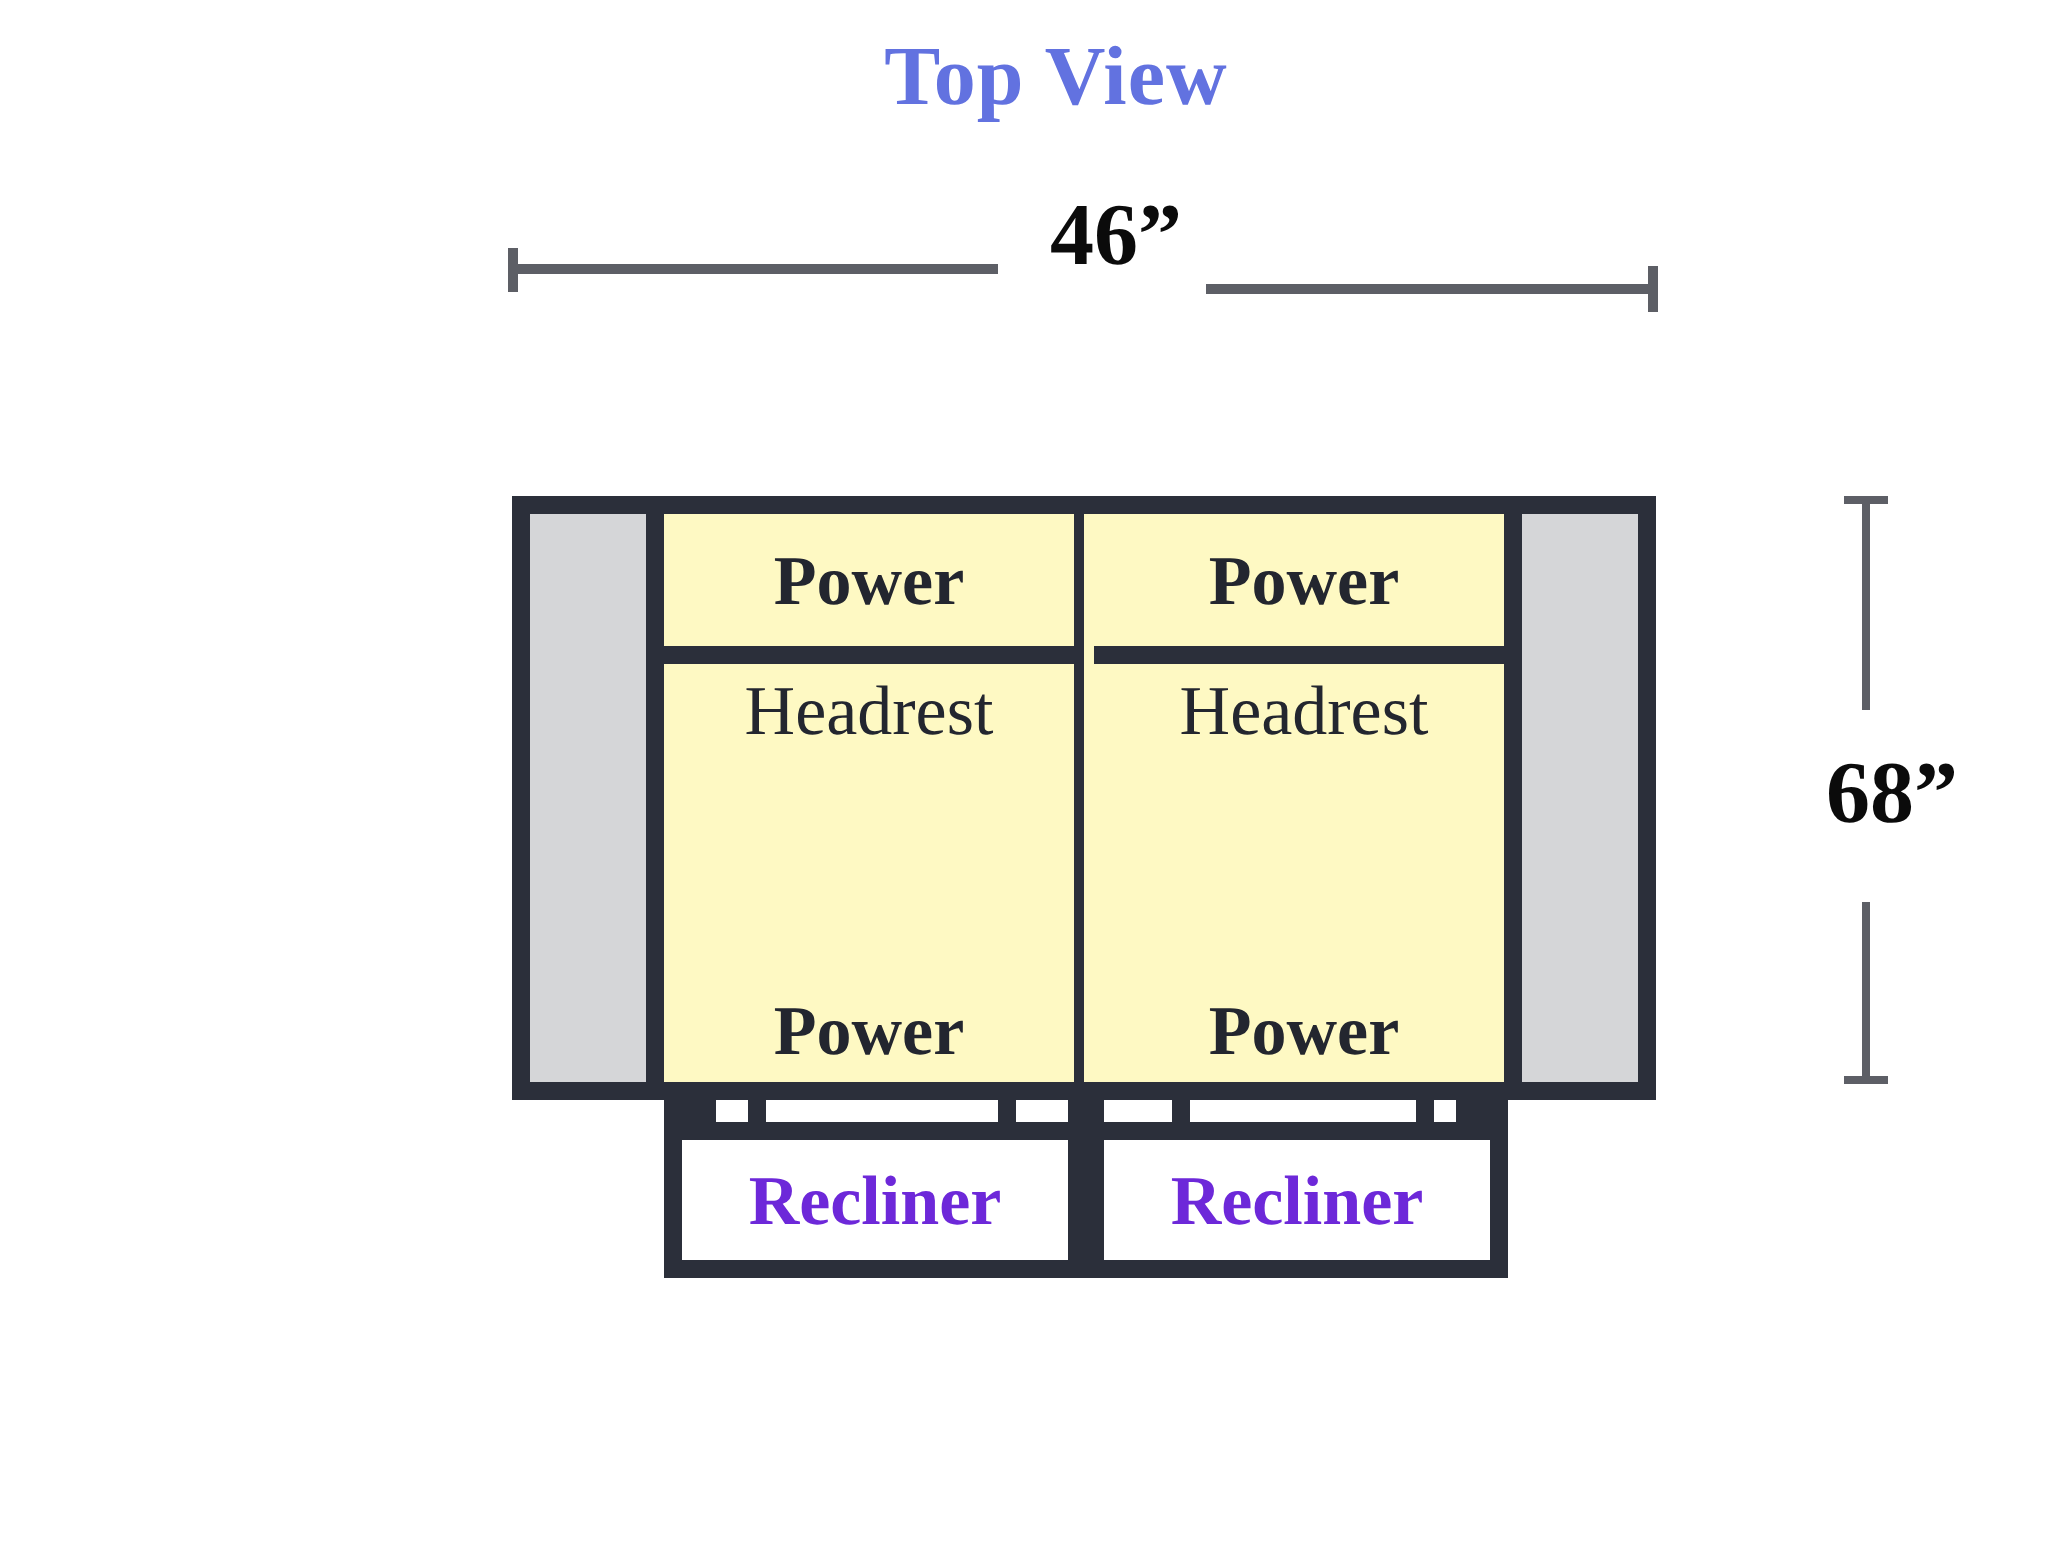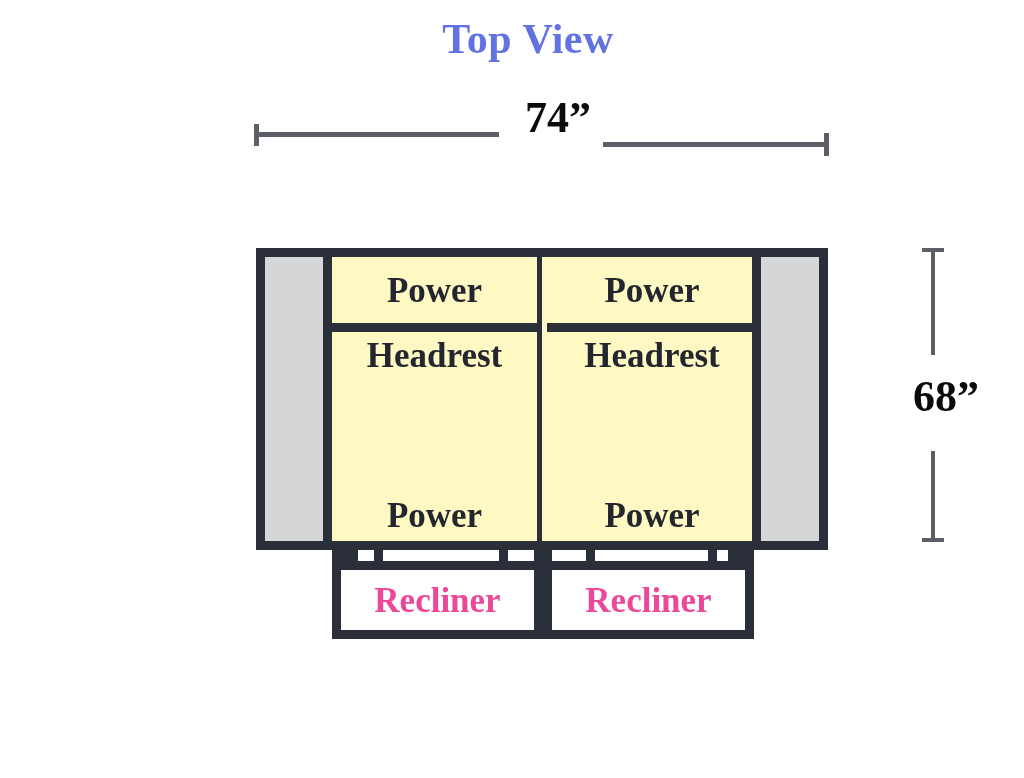--- a/index.html
+++ b/index.html
@@ -147,21 +147,21 @@
     width: 100%;
     bottom: 0;
     box-sizing: border-box;
   }
   .seat-cell .line2 {
     position: absolute;
     left: 0; top: 6px;
     width: 100%;
     text-align: center;
     font-size: 35px;
-    font-weight: bold;
+    font-weight: normal;
     color: #23262f;
     line-height: 1;
   }
   .seat-cell .line3 {
     position: absolute;
     left: 0;
     bottom: 8px;
     width: 100%;
     text-align: center;
     font-size: 35px;
@@ -188,34 +188,34 @@
     background: #ffffff;
     display: flex;
     align-items: center;
     justify-content: center;
   }
   #recliner-left  { left: 316px; }
   #recliner-right { left: 527px; }
   .recliner span {
     font-size: 35px;
     font-weight: bold;
-    color: #ec4899;
+    color: #6d28d9;
     line-height: 1;
   }
 </style>
 </head>
 <body>
 
 <div class="stage">
 
   <div id="title">Top View</div>
 
   <div id="dim-width-tick-left" class="tick-v"></div>
   <div id="dim-width-line-left" class="dimline-h"></div>
-  <div id="dim-width-label">74”</div>
+  <div id="dim-width-label">46”</div>
   <div id="dim-width-line-right" class="dimline-h"></div>
   <div id="dim-width-tick-right" class="tick-v"></div>
 
   <div id="dim-height-tick-top" class="tick-h"></div>
   <div id="dim-height-line-top" class="dimline-v"></div>
   <div id="dim-height-label">68”</div>
   <div id="dim-height-line-bottom" class="dimline-v"></div>
   <div id="dim-height-tick-bottom" class="tick-h"></div>
 
   <div id="sofa-body">

